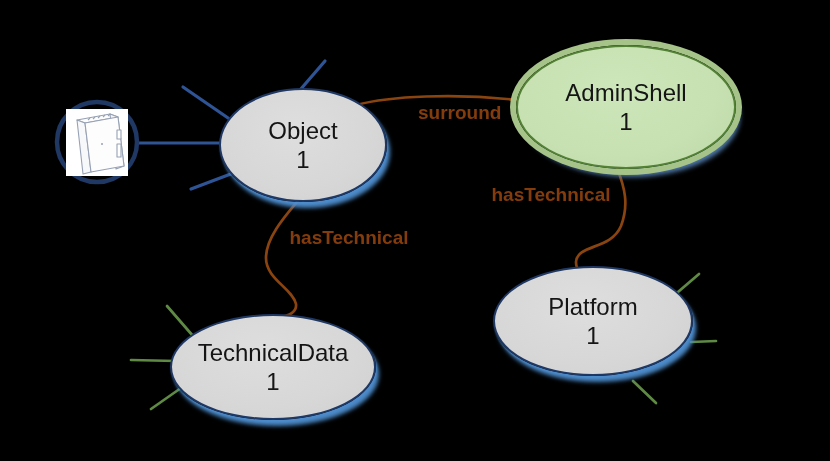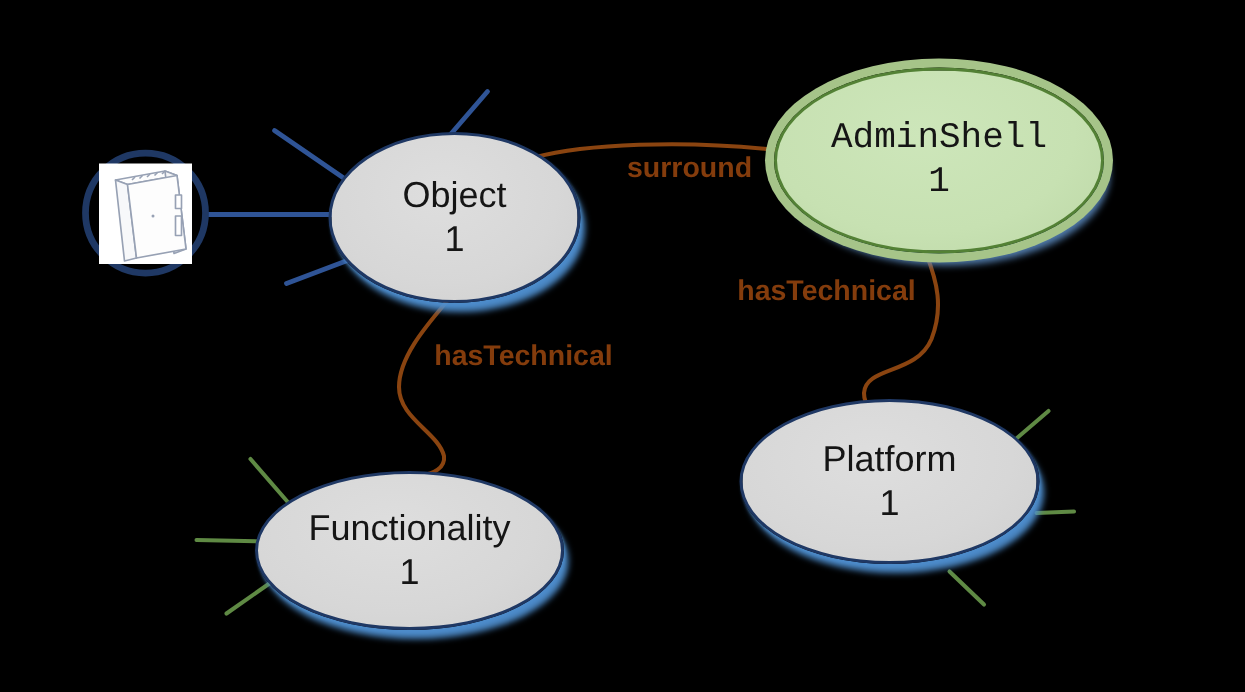--- a/index.html
+++ b/index.html
@@ -21,21 +21,21 @@
     border:2.5px solid #1f3864;
     box-shadow:4px 7px 4px -1px rgba(79,143,208,0.95), 1px 2px 2px 0 rgba(79,143,208,0.55);
     text-align:center;
   }
   .node-green{
     background:radial-gradient(ellipse at 45% 35%, #cde6ba 0%, #c7e1b2 60%, #bcd7a6 100%);
     border:2.5px solid #538135;
     box-shadow:0 0 0 6px #a6c489, 5px 9px 5px -1px rgba(95,145,200,0.85);
   }
   #node-object{left:219px;top:88px;width:168px;height:114px;}
-  #node-adminshell{left:516px;top:45px;width:220px;height:124px;font-family:Liberation Mono, monospace;}
+  #node-adminshell{left:516px;top:45px;width:220px;height:124px;}
   #node-technicaldata{left:170px;top:314px;width:206px;height:106px;}
   #node-platform{left:493px;top:266px;width:200px;height:110px;}
   .edge-label{
     position:absolute;color:#843c0c;font-weight:bold;font-size:19px;line-height:26px;
     white-space:nowrap;
   }
   #label-surround{left:418px;top:100px;}
   #label-htf{left:483px;top:182px;width:136px;text-align:center;white-space:normal;}
   #label-htd{left:286px;top:225px;width:126px;text-align:center;white-space:normal;}
 </style>
@@ -95,21 +95,21 @@
     <span class="nlabel">Object</span>
     <span class="ninstance">1</span>
   </div>
 
   <div id="node-adminshell" class="node node-green">
     <span class="nlabel">AdminShell</span>
     <span class="ninstance">1</span>
   </div>
 
   <div id="node-technicaldata" class="node node-gray">
-    <span class="nlabel">Functionality</span>
+    <span class="nlabel">TechnicalData</span>
     <span class="ninstance">1</span>
   </div>
 
   <div id="node-platform" class="node node-gray">
     <span class="nlabel">Platform</span>
     <span class="ninstance">1</span>
   </div>
 
   <div id="label-surround" class="edge-label">surround</div>
 

